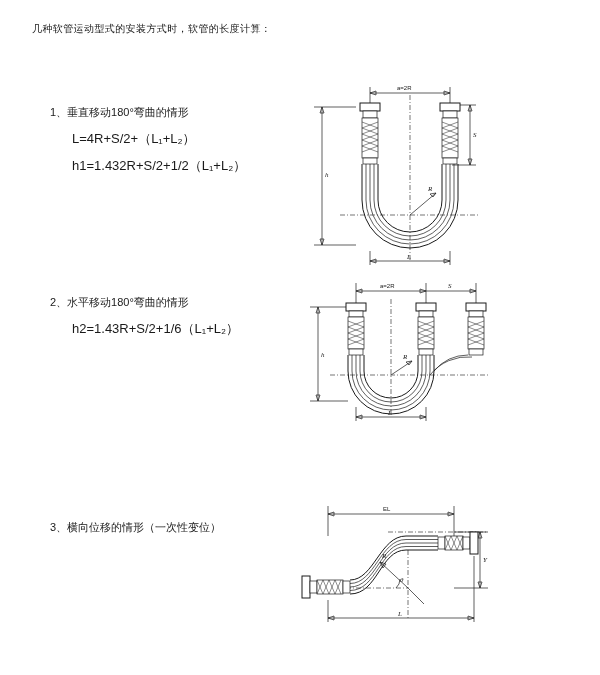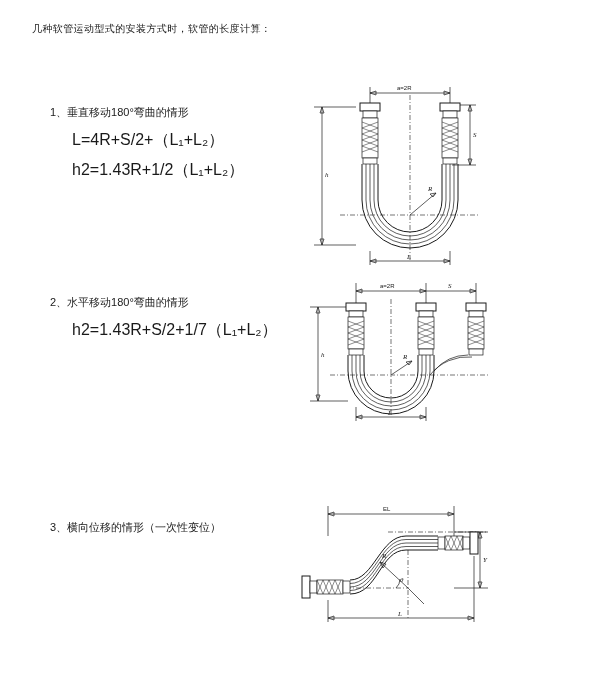--- a/index.html
+++ b/index.html
@@ -42,21 +42,21 @@
     left: 50px;
     top: 0;
     width: 250px;
   }
   .sec-heading {
     font-size: 11px;
     margin: 0 0 10px 0;
     white-space: nowrap;
   }
   .formula {
-    font-size: 16px;
+    font-size: 13px;
     margin: 0 0 9px 0;
     padding-left: 22px;
     white-space: nowrap;
   }
   .fig {
     position: absolute;
   }
   .fig1 { left: 300px; top: -40px; }
   .fig2 { left: 300px; top: -20px; }
   .fig3 { left: 288px; top: -20px; }
@@ -75,21 +75,21 @@
 <body>
 
 <div class="page">
 
   <div class="title">几种软管运动型式的安装方式时，软管的长度计算：</div>
 
   <div class="section sec1">
     <div class="text-col">
       <p class="sec-heading">1、垂直移动180°弯曲的情形</p>
       <p class="formula">L=4R+S/2+（L₁+L₂）</p>
-      <p class="formula">h2=1.43R+1/2（L₁+L₂）</p>
+      <p class="formula">h1=1.432R+S/2+1/2（L₁+L₂）</p>
     </div>
 
     <div class="fig fig1">
       <svg width="200" height="210" viewBox="0 0 200 210">
 
         <line class="ln thin" x1="70" y1="22" x2="70" y2="46"></line>
         <line class="ln thin" x1="150" y1="22" x2="150" y2="46"></line>
         <line class="ln thin" x1="70" y1="28" x2="150" y2="28"></line>
         <path class="ln thin" d="M70 28 L76 26 L76 30 Z" fill="#1a1a1a"></path>
         <path class="ln thin" d="M150 28 L144 26 L144 30 Z" fill="#1a1a1a"></path>
@@ -163,21 +163,21 @@
         <path class="ln thin" d="M70 196 L76 194 L76 198 Z" fill="#1a1a1a"></path>
         <path class="ln thin" d="M150 196 L144 194 L144 198 Z" fill="#1a1a1a"></path>
         <text class="dimtxt-i" x="107" y="194">L</text>
       </svg>
     </div>
   </div>
 
   <div class="section sec2">
     <div class="text-col">
       <p class="sec-heading">2、水平移动180°弯曲的情形</p>
-      <p class="formula">h2=1.43R+S/2+1/7（L₁+L₂）</p>
+      <p class="formula">h2=1.43R+S/2+1/6（L₁+L₂）</p>
     </div>
 
     <div class="fig fig2">
       <svg width="200" height="160" viewBox="0 0 200 160">
 
         <line class="ln thin" x1="56" y1="8" x2="56" y2="36"></line>
         <line class="ln thin" x1="126" y1="8" x2="126" y2="36"></line>
         <line class="ln thin" x1="176" y1="8" x2="176" y2="36"></line>
         <line class="ln thin" x1="56" y1="16" x2="126" y2="16"></line>
         <path class="ln thin" d="M56 16 L62 14 L62 18 Z" fill="#1a1a1a"></path>

